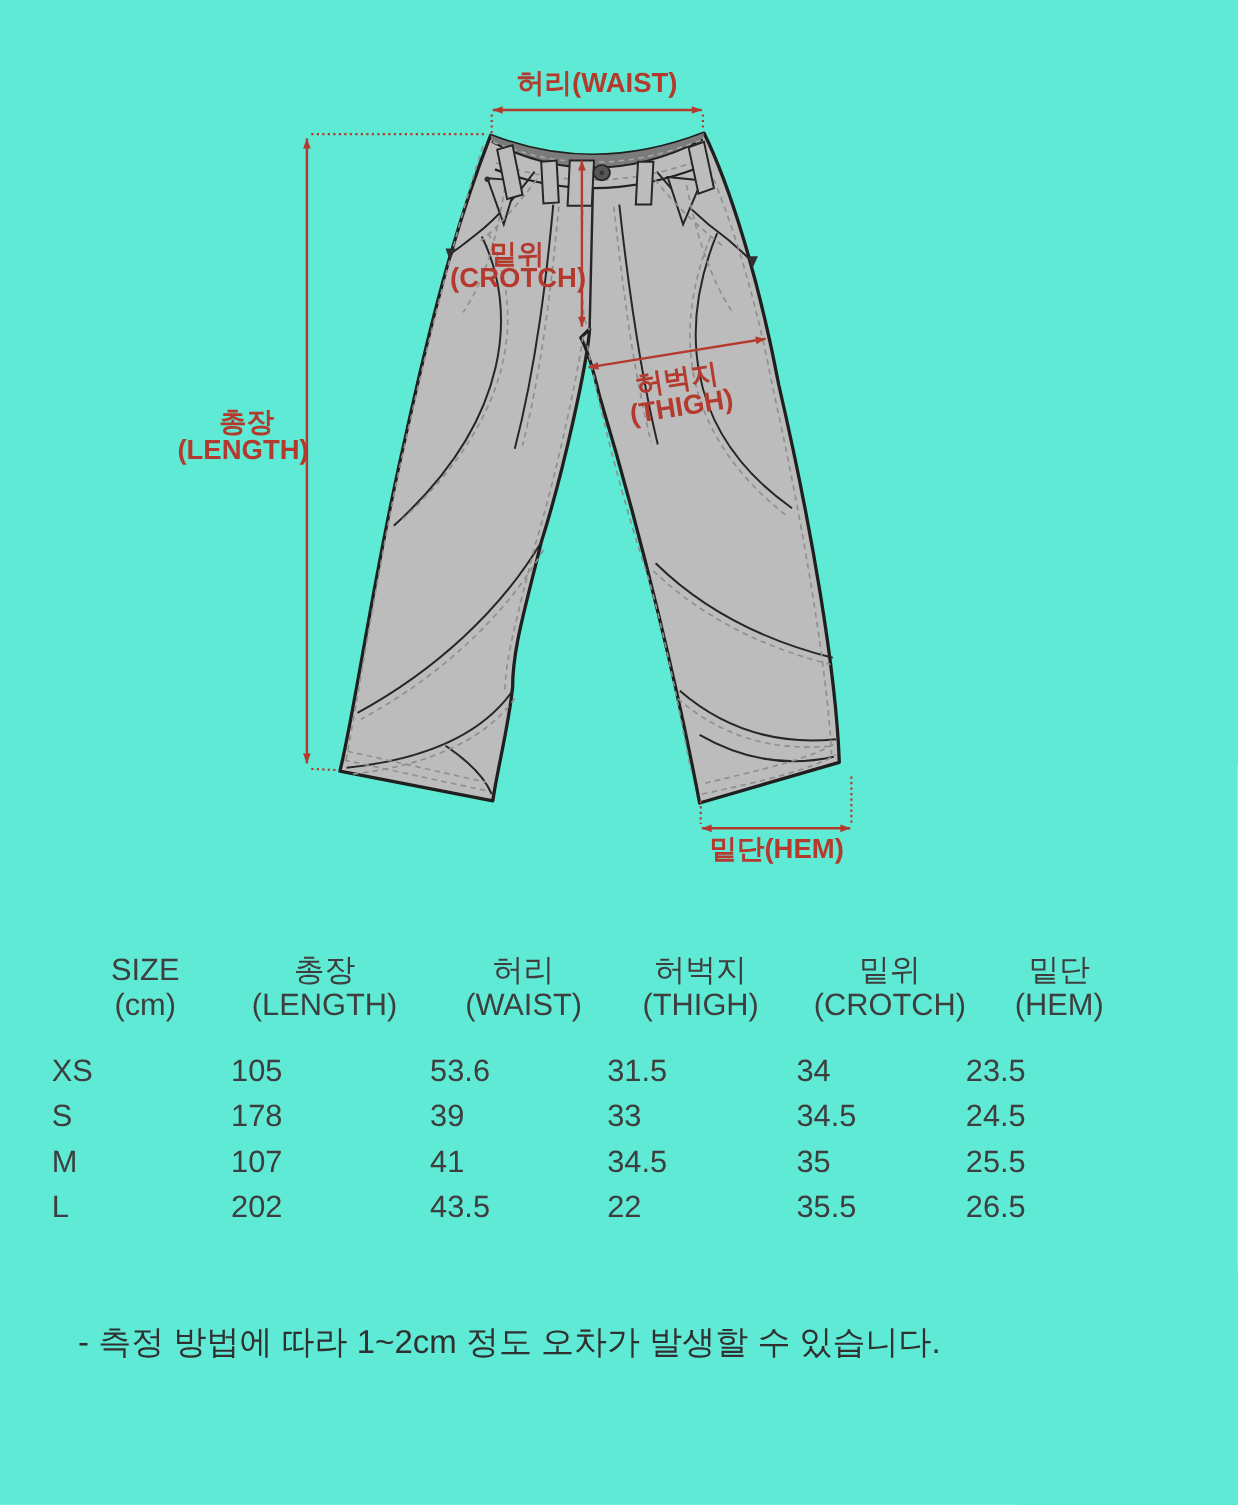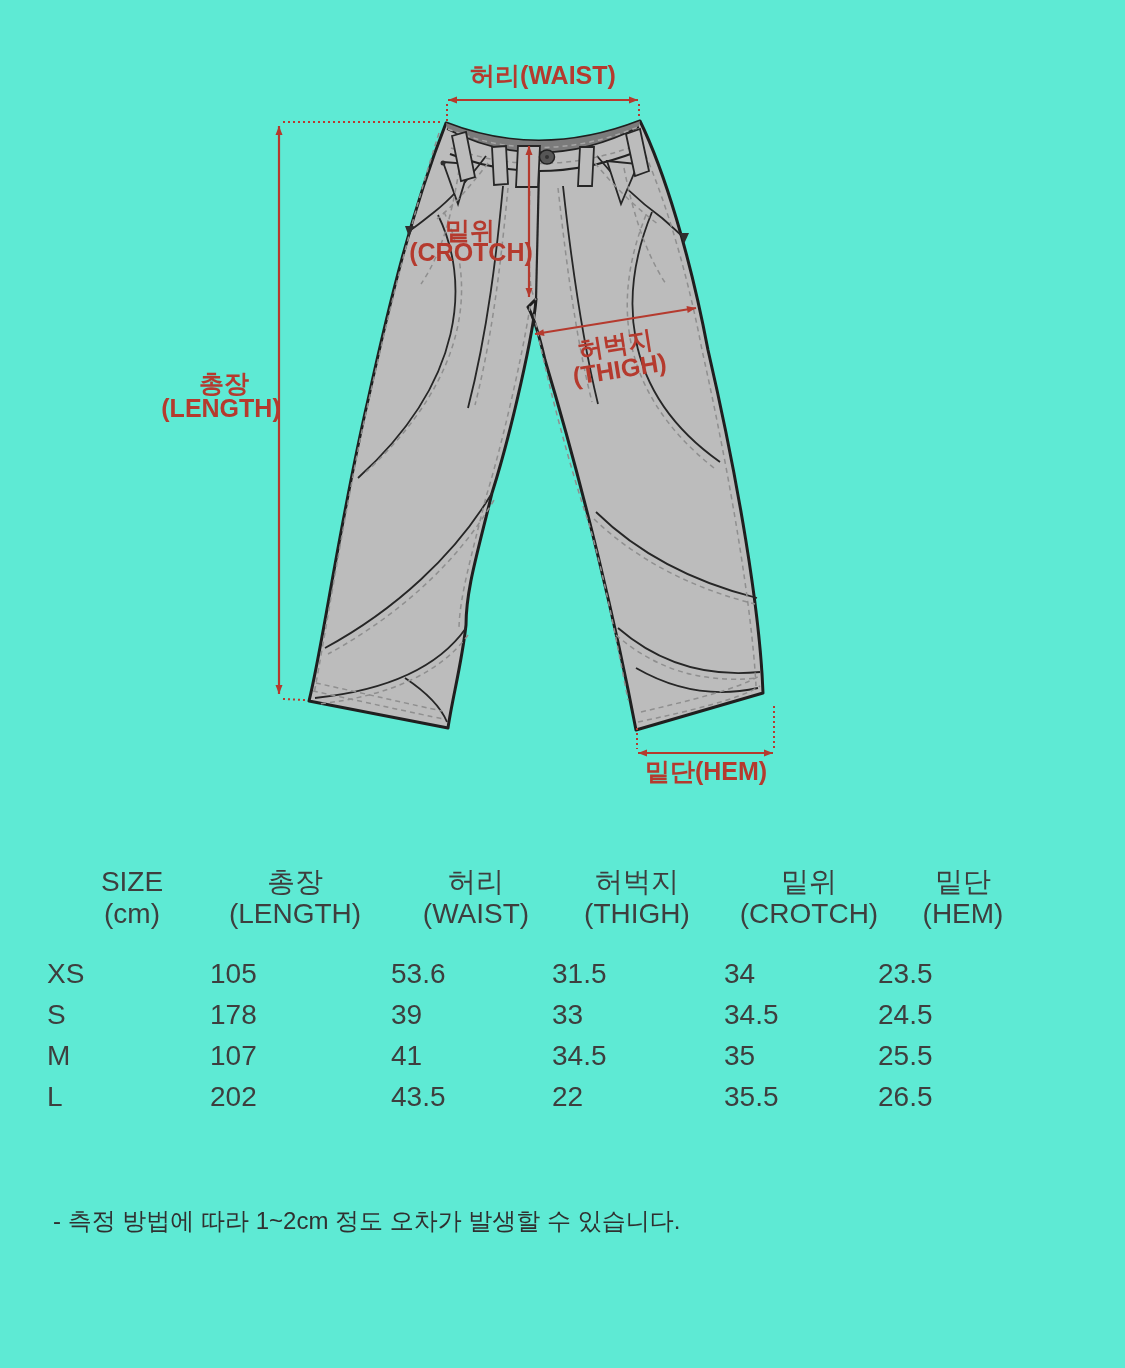--- a/index.html
+++ b/index.html
@@ -11,21 +11,21 @@
     font-family:"Liberation Sans", sans-serif;
   }
   .diagram-svg{position:absolute;left:0;top:0;}
   
   .tbl{position:absolute;left:0;top:16px;width:1125px;height:1060px;color:#3e3e3e;}
   .th{position:absolute;top:850px;width:170px;text-align:center;
       font-size:28px;line-height:32px;color:#3e3e3e;}
   .td{position:absolute;width:170px;text-align:left;font-size:28px;line-height:30px;color:#3e3e3e;}
   .c0{left:47px}.c1{left:210px}.c2{left:391px}.c3{left:552px}.c4{left:724px}.c5{left:878px}
   .r0{top:943px}.r1{top:984px}.r2{top:1025px}.r3{top:1066px}
-  .footnote{position:absolute;left:53px;font-size:24px;line-height:32px;color:#303030;white-space:nowrap;}
+  .footnote{position:absolute;left:71px;font-size:30px;line-height:32px;color:#303030;white-space:nowrap;}
   .f1{top:1205px}.f2{top:1270px}
 </style>
 </head>
 <body>
 
 <div class="page">
 
   <svg class="diagram-svg" width="1125" height="820" viewBox="0 0 1125 820">
 
     <g>

